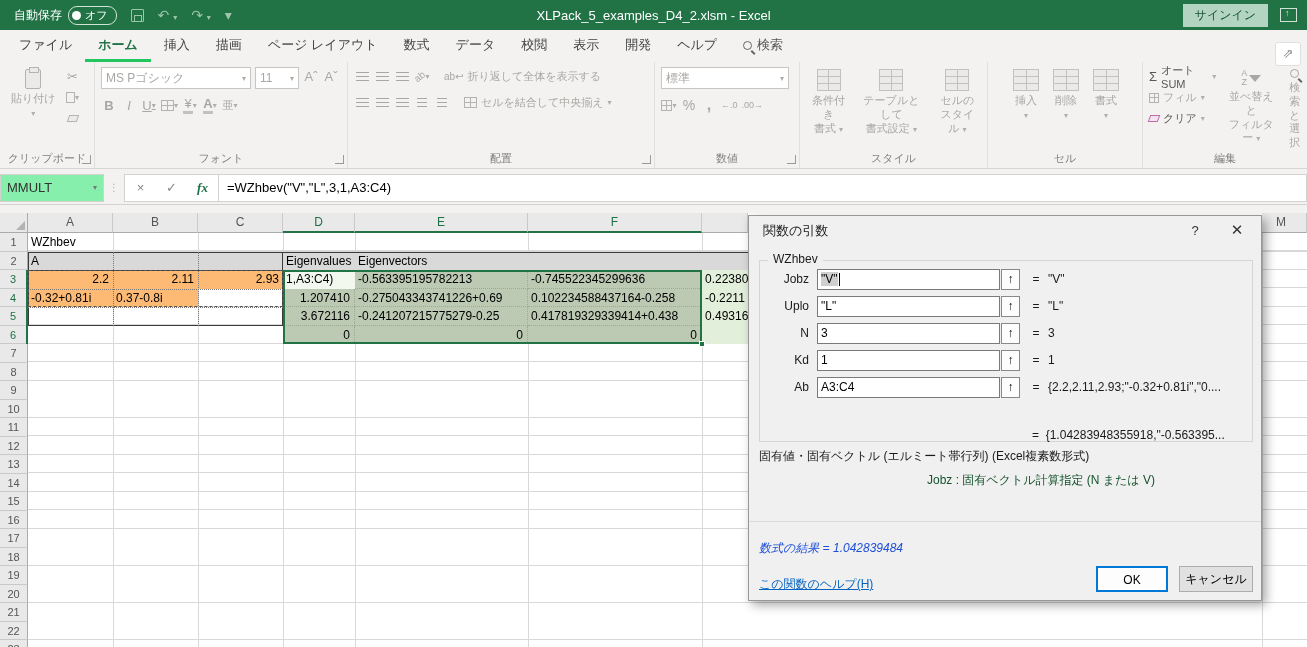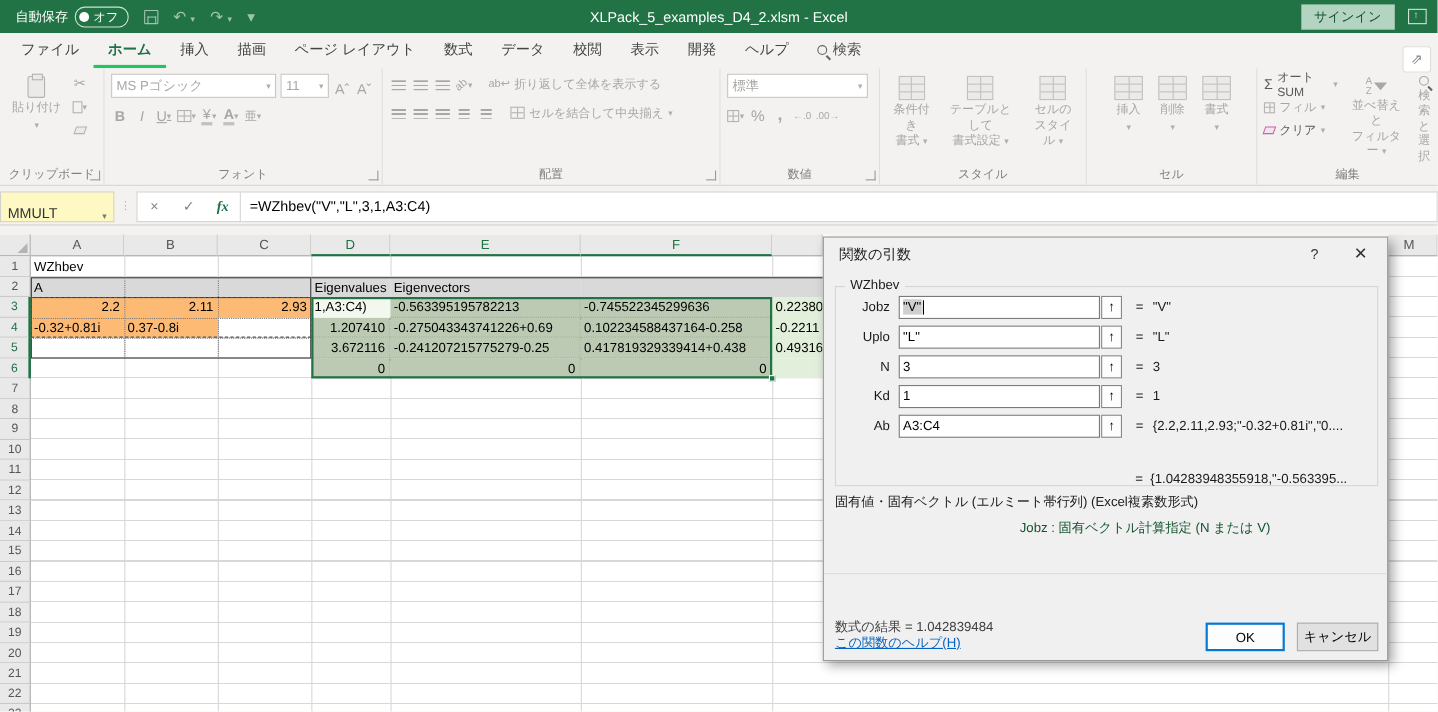--- a/index.html
+++ b/index.html
@@ -43,33 +43,33 @@
   .icbox { display:inline-flex; align-items:center; justify-content:center; min-width:16px; height:18px; color:#a9a7a4; font-size:13px; }
   .gridic { width:13px; height:11px; border:1px solid #b5b3b1; background:
       linear-gradient(#b5b3b1,#b5b3b1) 50% 0/1px 100% no-repeat,
       linear-gradient(#b5b3b1,#b5b3b1) 0 50%/100% 1px no-repeat; }
   .bars { width:13px; height:9px; background:repeating-linear-gradient(#a9a7a4 0 1.5px, transparent 1.5px 4px); }
   .bigic { width:24px; height:22px; border:1px solid #c3c1bf; background:
       linear-gradient(#c3c1bf,#c3c1bf) 50% 0/1px 100% no-repeat,
       linear-gradient(#c3c1bf,#c3c1bf) 0 33%/100% 1px no-repeat,
       linear-gradient(#c3c1bf,#c3c1bf) 0 66%/100% 1px no-repeat,
       #eceae8; }
-  .row { display:flex; align-items:flex-end; gap:4px; }
+  .row { display:flex; align-items:flex-start; gap:4px; }
   .clipcol { display:flex; flex-direction:column; gap:3px; align-items:flex-start; }
   .pasteic { width:16px; height:20px; border:1px solid #b5b3b1; border-radius:2px; position:relative; background:#eceae8; }
   .pasteic:after { content:""; position:absolute; left:3px; top:-3px; width:8px; height:4px; border:1px solid #b5b3b1; background:#eceae8; }
   .copyic { width:9px; height:11px; border:1px solid #b5b3b1; position:relative; background:#f3f2f1; }
   .copyic:after { content:""; position:absolute; left:2px; top:-3px; width:9px; height:11px; border:1px solid #b5b3b1; z-index:-1; }
   .eraser { width:10px; height:7px; border:1px solid #c169ab; transform:skewX(-20deg); background:#f6e3f0; }
   .funnel { width:0; height:0; border-left:6px solid transparent; border-right:6px solid transparent; border-top:7px solid #a9a7a4; }
   .smbtn { display:flex; align-items:center; gap:4px; font-size:11px; color:#a9a7a4; height:19px; }
 
   
   .fbar { position:absolute; left:0; top:171px; width:1307px; height:34px; background:#f3f2f1; display:flex; align-items:center; border-bottom:1px solid #d4d2cf; }
-  .namebox { width:104px; height:28px; background:#fef9c3; border:1px solid #d4d2cf; display:flex; align-items:flex-end; padding:0 6px; font-size:13px; color:#333; }
+  .namebox { width:104px; height:28px; background:#86efac; border:1px solid #d4d2cf; display:flex; align-items:center; padding:0 6px; font-size:13px; color:#333; }
   .namebox .dd { margin-left:auto; color:#777; }
   .dots { color:#b0aeab; font-size:10px; letter-spacing:0; padding:0 5px; }
   .fbtns { height:28px; background:#fff; border:1px solid #d4d2cf; display:flex; align-items:center; }
   .fbtn { width:31px; text-align:center; font-size:13px; color:#888; }
   .fx { font-style:italic; font-family:"Liberation Serif",serif; color:#1e7145; font-weight:bold; }
   .finput { flex:1; height:28px; background:#fff; border:1px solid #d4d2cf; border-left:none; display:flex; align-items:center; padding:0 8px; font-size:13px; color:#000; }
 
   
   .sheet { position:absolute; left:0; top:213px; width:1307px; height:434px; background:#fff; overflow:hidden; }
   .corner { position:absolute; left:0; top:0; width:28px; height:20px; background:#e9e9e9; border-right:1px solid #ababab; border-bottom:1px solid #ababab; }
@@ -104,21 +104,21 @@
   .pfield { width:183px; height:21px; background:#fff; border:1px solid #7a7a7a; display:flex; align-items:center; padding:0 3px; color:#000; }
   .vsel { background:#cfcfcf; }
   .caret { display:inline-block; width:1px; height:13px; background:#000; margin-left:1px; }
   .picker { width:19px; height:21px; background:#fdfdfd; border:1px solid #888; margin-left:1px; text-align:center; line-height:19px; font-size:12px; color:#000; font-weight:bold; }
   .peq { width:16px; text-align:center; margin-left:8px; color:#1a1a1a; }
   .pres { margin-left:4px; white-space:nowrap; overflow:hidden; max-width:205px; color:#1a1a1a; }
   .arrline { position:absolute; left:283px; top:212px; white-space:nowrap; overflow:hidden; max-width:225px; color:#1a1a1a; }
   .desc { position:absolute; left:10px; top:232px; color:#1a1a1a; }
   .phelp { position:absolute; left:178px; top:256px; color:#14532d; }
   .dsep { position:absolute; left:0; right:0; top:305px; height:1px; background:#dcdcdc; }
-  .resline { position:absolute; left:10px; top:346px; color:#404040; }
+  .resline { position:absolute; left:10px; top:324px; color:#1d4ed8;font-style:italic; }
   .dlink { position:absolute; left:10px; top:360px; color:#0563c1; text-decoration:underline; }
   .dbtn { position:absolute; top:350px; height:26px; text-align:center; line-height:24px; font-size:12px; color:#000; }
   .okbtn { left:347px; width:72px; background:#fdfdfd; border:2px solid #0078d7;text-align:center; }
   .cancelbtn { left:430px; width:74px; background:#e1e1e1; border:1px solid #adadad; }
 </style>
 </head>
 <body>
 
 <div class="titlebar">
   <div class="qat">

